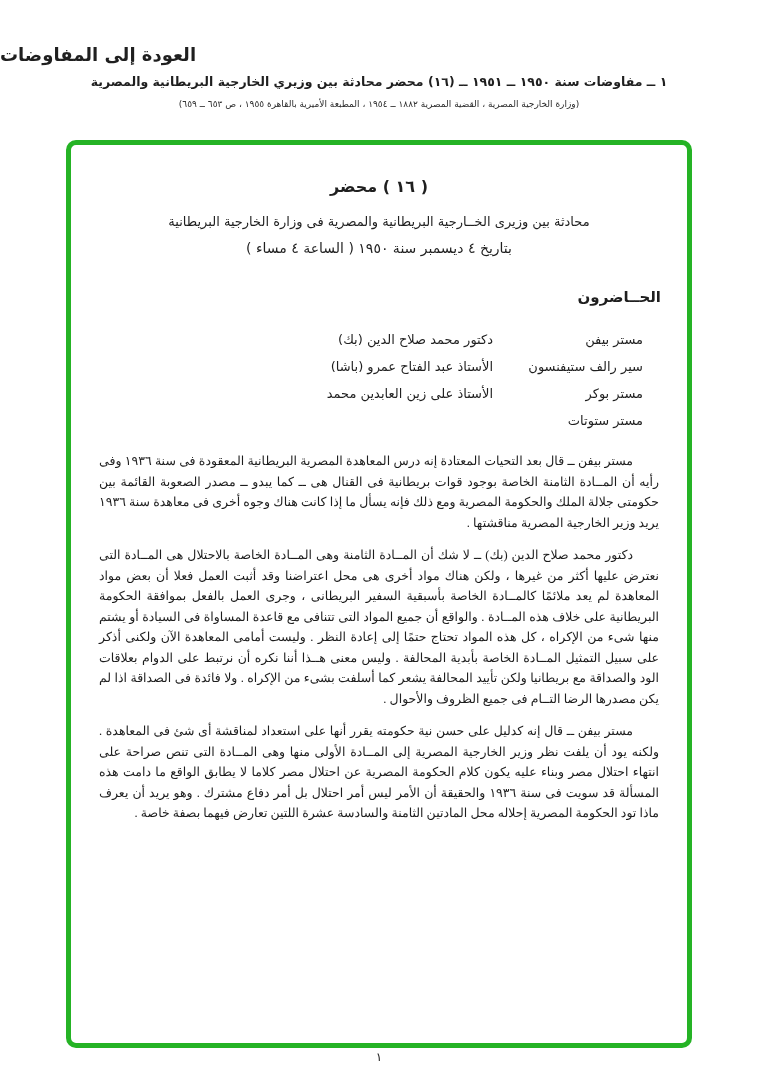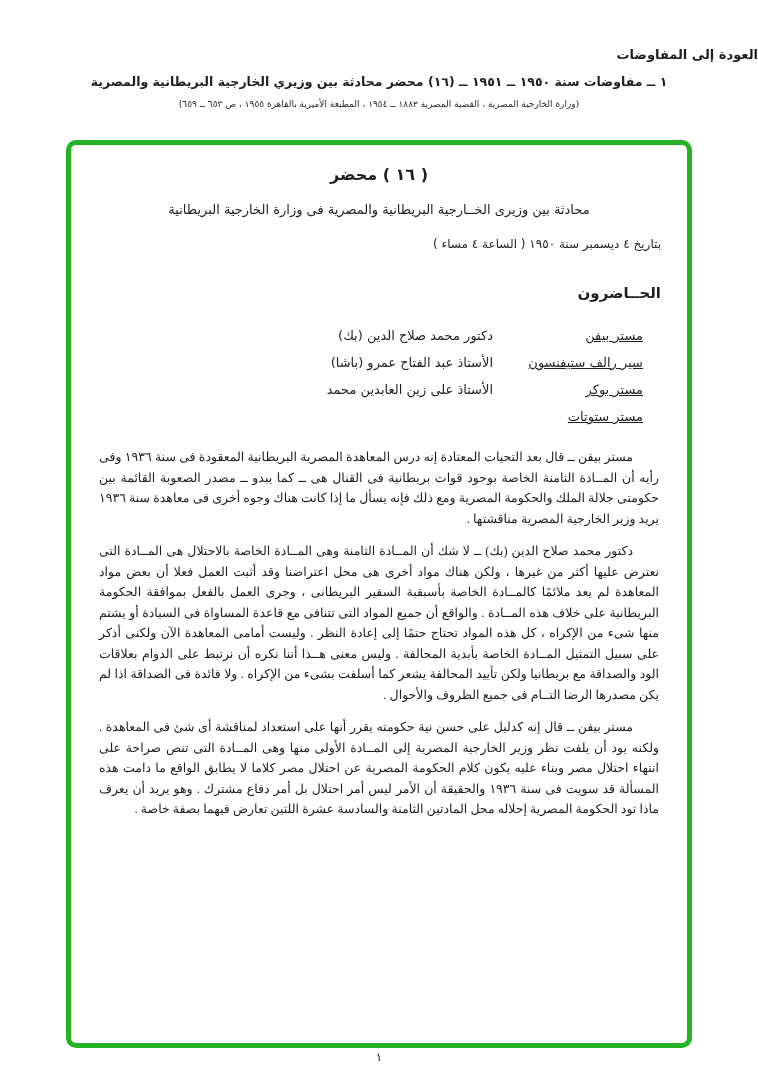--- a/index.html
+++ b/index.html
@@ -18,59 +18,59 @@
   .page{
     position:relative;
     width:758px;height:1078px;
     background:var(--paper);
     overflow:hidden;
     direction:rtl;
   }
   
   .header{padding-top:46px;}
   .header-title{
-    text-align:right;font-weight:bold;font-size:13px;line-height:18px;
+    text-align:left;font-weight:bold;font-size:18px;line-height:18px;
   }
   .header-subtitle{
     text-align:center;font-weight:bold;font-size:12.5px;line-height:17px;margin-top:9px;
   }
   .header-source{
     text-align:center;font-size:9px;line-height:13px;margin-top:8px;color:#2a2a2a;
   }
   
   .doc-frame{
     margin:29px auto 0 auto;
     width:626px;height:908px;
     border:5px solid var(--frame-green);
     border-radius:10px;
-    padding:2px 26px 10px 26px;
+    padding:14px 26px 10px 26px;
     overflow:hidden;
     background:var(--paper);
   }
   .doc-title{
     text-align:center;font-size:16px;font-weight:bold;margin-top:18px;letter-spacing:1px;
   }
   .doc-subtitle-1{
     text-align:center;font-size:13px;line-height:19px;margin-top:16px;
   }
   .doc-subtitle-2{
-    font-size:12px;line-height:19px;margin-top:16px;
+    text-align:center;font-size:14px;line-height:19px;margin-top:8px;
   }
   .attendees-heading{
     font-size:15px;font-weight:bold;margin-top:30px;letter-spacing:2px;
   }
   .attendees{
     margin:24px 18px 0 90px;
     display:flex;flex-direction:column;gap:7px;
   }
   .att-row{
     display:grid;grid-template-columns:150px 1fr;
     font-size:13px;line-height:20px;
   }
-  .att-right{text-align:start;text-decoration:underline;}
+  .att-right{text-align:start;}
   .att-left{text-align:start;}
   
   .paragraphs{margin:20px 2px 0 2px;font-family:Liberation Serif, serif;}
   .paragraphs p{
     font-size:12.5px;line-height:20.5px;
     text-align:justify;
     margin:0 0 12px 0;
     text-indent:26px;
     color:#1d1d1d;
   }

